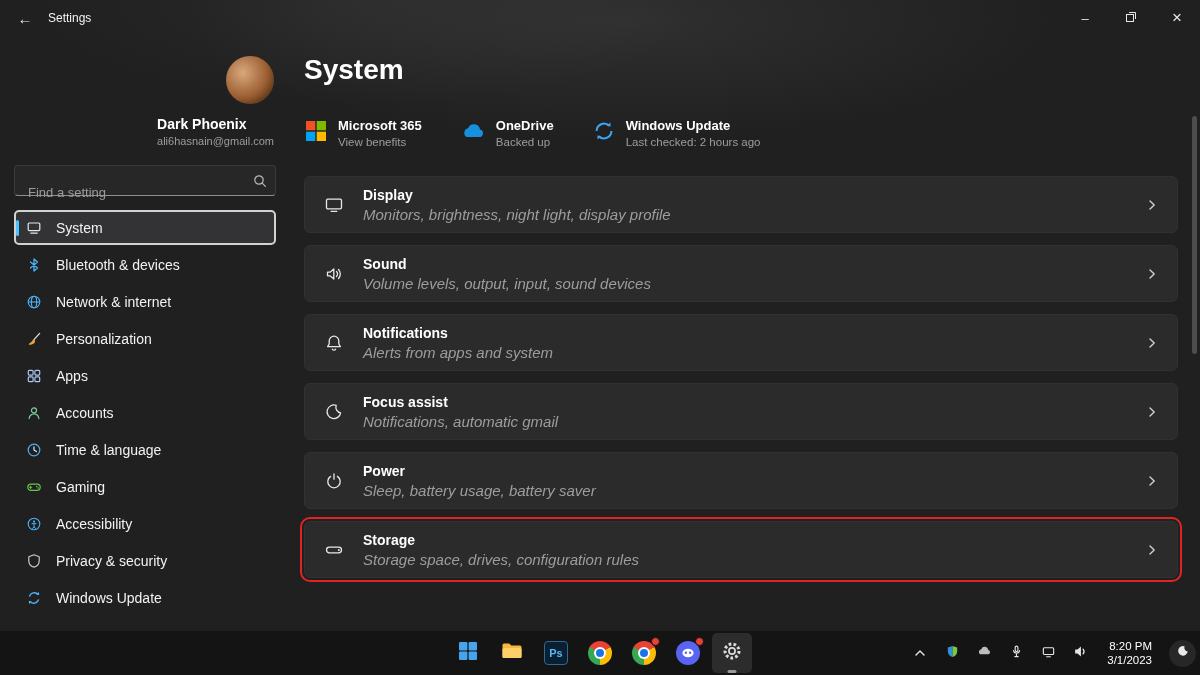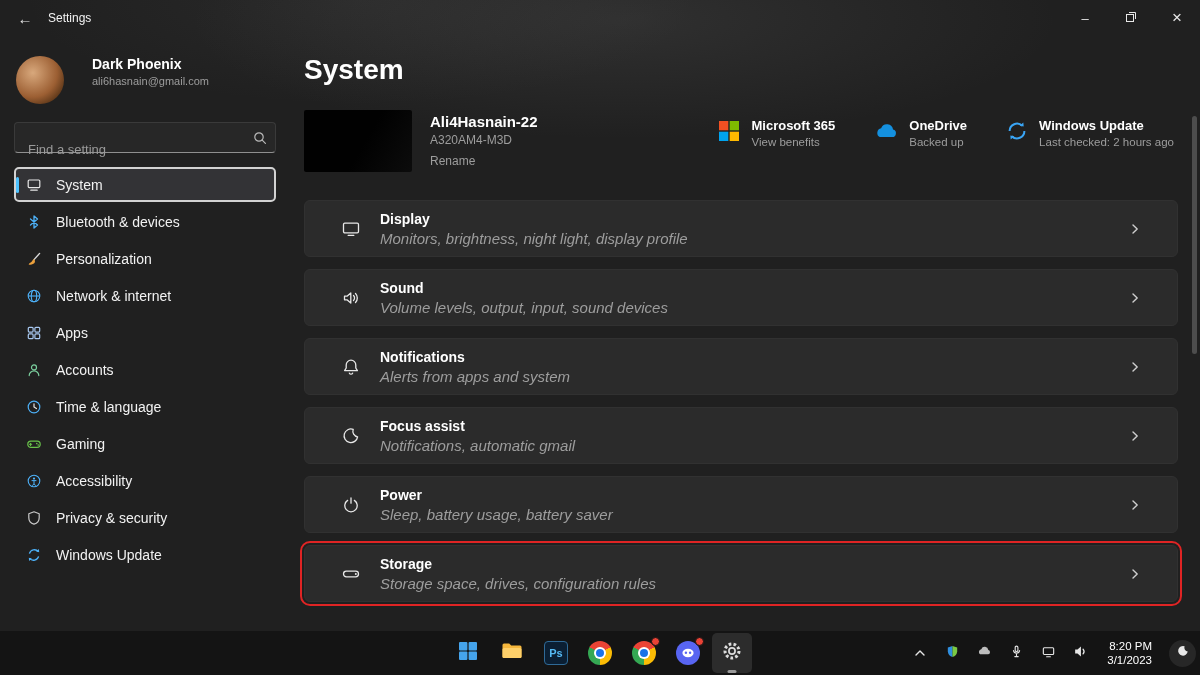--- a/index.html
+++ b/index.html
@@ -19,21 +19,21 @@
   .back-button{width:30px;height:30px;display:flex;align-items:center;justify-content:center;
     color:#e6e6e6;font-size:15px;border-radius:4px;cursor:pointer;}
   .window-title{font-size:12px;margin-left:8px;color:#f2f2f2;}
   .win-controls{margin-left:auto;display:flex;height:36px;}
   .win-btn{width:46px;height:36px;display:flex;align-items:center;justify-content:center;color:#e8e8e8;font-size:13px;cursor:pointer;}
   .win-btn.close{font-size:17px;}
   
   .app-body{position:absolute;top:36px;left:0;right:0;bottom:44px;display:flex;}
   
   .sidebar{flex:0 0 290px;width:290px;padding:14px 14px 0 14px;}
-  .profile{display:flex;align-items:flex-start;gap:28px;padding:6px 2px 4px 2px;}
+  .profile{display:flex;align-items:flex-end;gap:12px;padding:6px 2px 4px 2px;flex-direction:column;}
   .avatar{width:48px;height:48px;border-radius:50%;flex:0 0 48px;
     background:radial-gradient(circle at 35% 35%, #d8a87c, #9c5f33 55%, #45280f 88%);}
   .user-name{font-size:14px;font-weight:700;}
   .user-email{font-size:11px;color:var(--subtext);margin-top:3px;}
   .search-box{margin-top:14px;height:31px;background:#272727;border:1px solid #3a3a3a;
     border-bottom:1px solid #8f8f8f;border-radius:4px;display:flex;align-items:center;padding:0 8px 0 11px;}
   .search-box input{flex:1;background:transparent;border:0;outline:0;color:#14b8a6;font-size:13px;font-family:inherit;margin-top:23px;}
   .search-box input::placeholder{color:#9a9a9a;}
   .search-glyph{display:flex;align-items:center;cursor:pointer;}
   .nav{margin-top:14px;display:flex;flex-direction:column;gap:2px;}
@@ -51,21 +51,21 @@
   .thumb{width:108px;height:62px;border-radius:2px;background:linear-gradient(120deg,#010101 55%,#0c0c0c);}
   .device-name{font-size:15px;font-weight:700;}
   .device-model{font-size:12px;color:var(--subtext);margin-top:3px;}
   .rename{font-size:12px;color:var(--subtext);margin-top:7px;background:none;border:0;padding:0;cursor:pointer;text-align:left;font-family:inherit;}
   .quick{display:flex;gap:38px;margin-top:8px;padding-right:4px;}
   .quick-item{display:flex;gap:10px;align-items:center;cursor:pointer;}
   .q-title{font-size:13px;font-weight:700;white-space:nowrap;}
   .q-sub{font-size:11.5px;color:var(--subtext);margin-top:3px;white-space:nowrap;}
   .rows{margin-top:28px;display:flex;flex-direction:column;gap:12px;}
   .row{height:57px;background:var(--card);border:1px solid var(--card-border);border-radius:6px;
-    display:flex;align-items:center;padding:0 35px;cursor:pointer;}
+    display:flex;align-items:center;padding:0 18px;cursor:pointer;}
   .row.highlighted{outline:2px solid var(--highlight);outline-offset:2px;}
   .ricon{width:22px;display:flex;align-items:center;justify-content:center;}
   .rtext{margin-left:18px;}
   .r-title{font-size:14px;font-weight:600;}
   .r-sub{font-size:15px;color:var(--subtext);margin-top:3px;font-style:italic;}
   .chev{margin-left:auto;display:flex;align-items:center;}
   .scrollbar{position:absolute;right:3px;top:116px;width:5px;height:238px;background:#4d4d4d;border-radius:3px;cursor:pointer;}
   
   .taskbar{position:absolute;left:0;right:0;bottom:0;height:44px;background:var(--taskbar);}
   .tb-center{position:absolute;left:50%;top:2px;transform:translateX(-50%);display:flex;gap:4px;}
@@ -147,35 +147,35 @@
           <span class="nicon">
               <svg width="16" height="16" viewBox="0 0 16 16">
                 <path d="M4.5 5 L11.5 11 L8 14 V2 L11.5 5 L4.5 11" fill="none" stroke="#4db1f8" stroke-width="1.3" stroke-linecap="round" stroke-linejoin="round"></path>
               </svg>
             </span>
           <span>Bluetooth &amp; devices</span>
         </div>
         <div class="nav-item">
           <span class="nicon">
               <svg width="16" height="16" viewBox="0 0 16 16">
-                <path d="M13.6 2.4 L8 8.6" stroke="#d9d9d9" stroke-width="1.4" stroke-linecap="round"></path>
-                <path d="M7.6 8.2 C6.2 8.8 6.4 10.6 4.6 11.6 C3.8 12 3 12.6 2.6 13.4 C4.8 14 7.6 13.4 8.6 11.8 C9.2 10.8 9 9.4 8.4 8.6 Z" fill="#eba03c"></path>
-              </svg>
-            </span>
-          <span>Personalization</span>
-        </div>
-        <div class="nav-item">
-          <span class="nicon">
-              <svg width="16" height="16" viewBox="0 0 16 16">
                 <circle cx="8" cy="8" r="5.8" fill="none" stroke="#4db1f8" stroke-width="1.1"></circle>
                 <ellipse cx="8" cy="8" rx="2.7" ry="5.8" fill="none" stroke="#4db1f8" stroke-width="1.1"></ellipse>
                 <path d="M2.2 8 H13.8" stroke="#4db1f8" stroke-width="1.1"></path>
               </svg>
             </span>
           <span>Network &amp; internet</span>
+        </div>
+        <div class="nav-item">
+          <span class="nicon">
+              <svg width="16" height="16" viewBox="0 0 16 16">
+                <path d="M13.6 2.4 L8 8.6" stroke="#d9d9d9" stroke-width="1.4" stroke-linecap="round"></path>
+                <path d="M7.6 8.2 C6.2 8.8 6.4 10.6 4.6 11.6 C3.8 12 3 12.6 2.6 13.4 C4.8 14 7.6 13.4 8.6 11.8 C9.2 10.8 9 9.4 8.4 8.6 Z" fill="#eba03c"></path>
+              </svg>
+            </span>
+          <span>Personalization</span>
         </div>
         <div class="nav-item">
           <span class="nicon">
               <svg width="16" height="16" viewBox="0 0 16 16">
                 <g fill="none" stroke="#a8c8f0" stroke-width="1.2">
                   <rect x="2.3" y="2.3" width="4.8" height="4.8" rx="1"></rect>
                   <rect x="8.9" y="2.3" width="4.8" height="4.8" rx="1"></rect>
                   <rect x="2.3" y="8.9" width="4.8" height="4.8" rx="1"></rect>
                   <rect x="8.9" y="8.9" width="4.8" height="4.8" rx="1"></rect>
                 </g>
@@ -241,28 +241,20 @@
             </span>
           <span>Windows Update</span>
         </div>
       </nav>
     </aside>
 
     <main class="main">
       <h1 class="page-title">System</h1>
 
       <div class="device-header">
-        <div class="device">
-          <div class="thumb"></div>
-          <div>
-            <div class="device-name">Ali4Hasnain-22</div>
-            <div class="device-model">A320AM4-M3D</div>
-            <button class="rename">Rename</button>
-          </div>
-        </div>
 
         <div class="quick">
           <div class="quick-item">
             <span><svg width="24" height="24" viewBox="0 0 24 24">
                   <rect x="2" y="2" width="9.3" height="9.3" fill="#f25022"></rect>
                   <rect x="12.7" y="2" width="9.3" height="9.3" fill="#7fba00"></rect>
                   <rect x="2" y="12.7" width="9.3" height="9.3" fill="#00a4ef"></rect>
                   <rect x="12.7" y="12.7" width="9.3" height="9.3" fill="#ffb900"></rect>
                 </svg></span>
             <div>

